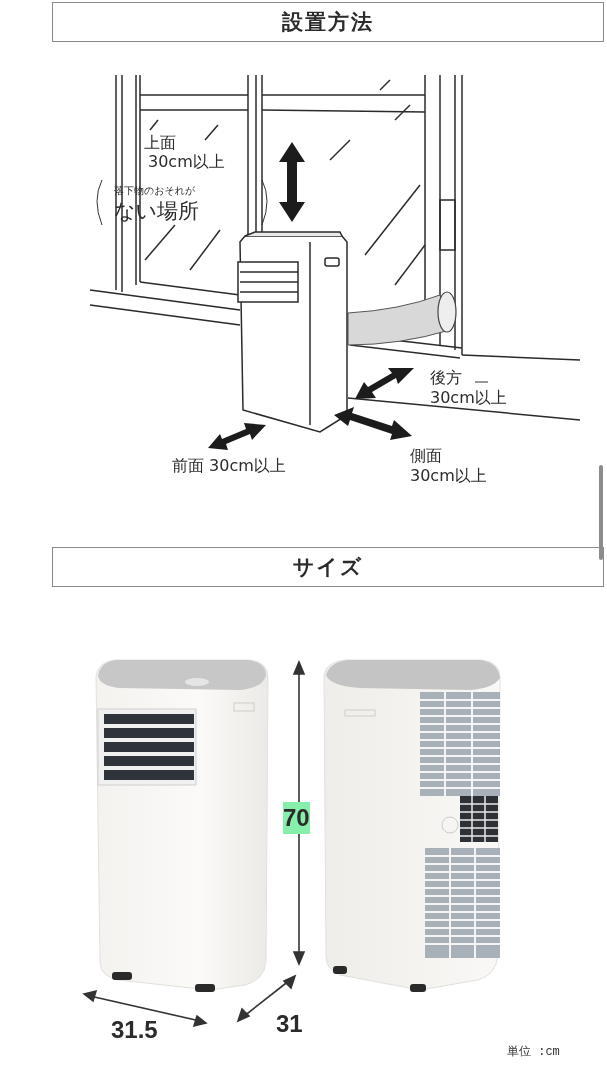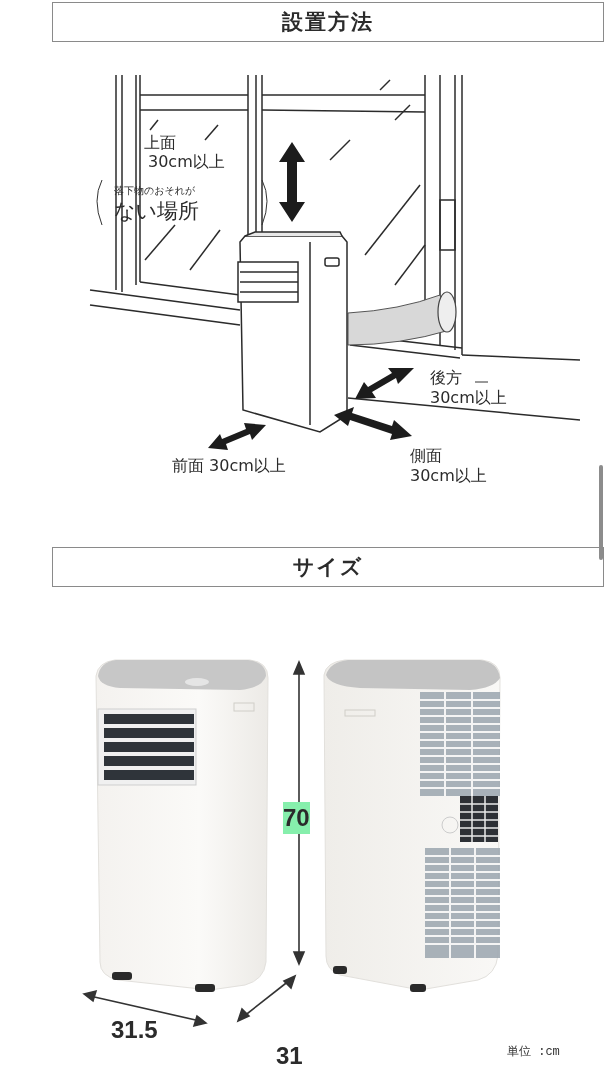--- a/index.html
+++ b/index.html
@@ -202,18 +202,18 @@
     <polygon points="84,994 96,991 93,1001"></polygon>
     <polygon points="206,1023 194,1026 197,1016"></polygon>
     <line x1="243" y1="1017" x2="290" y2="980"></line>
     <polygon points="238,1021 242,1009 249,1016"></polygon>
     <polygon points="295,976 291,988 284,981"></polygon>
   </g>
 </svg>
 
 <div class="dim" style="left:283px;top:802px;background:#86efac;padding:2px 0;">70</div>
 <div class="dim" style="left:111px;top:1016px;">31.5</div>
-<div class="dim" style="left:276px;top:1010px;margin-top:32px;">31</div>
+<div class="dim" style="left:276px;top:1010px;">31</div>
 <div class="unit" style="left:507px;top:1043px;">単位 :cm</div>
 
 <div class="scrollbar">
   <div class="scroll-thumb"></div>
 </div>
 
 </body></html>

